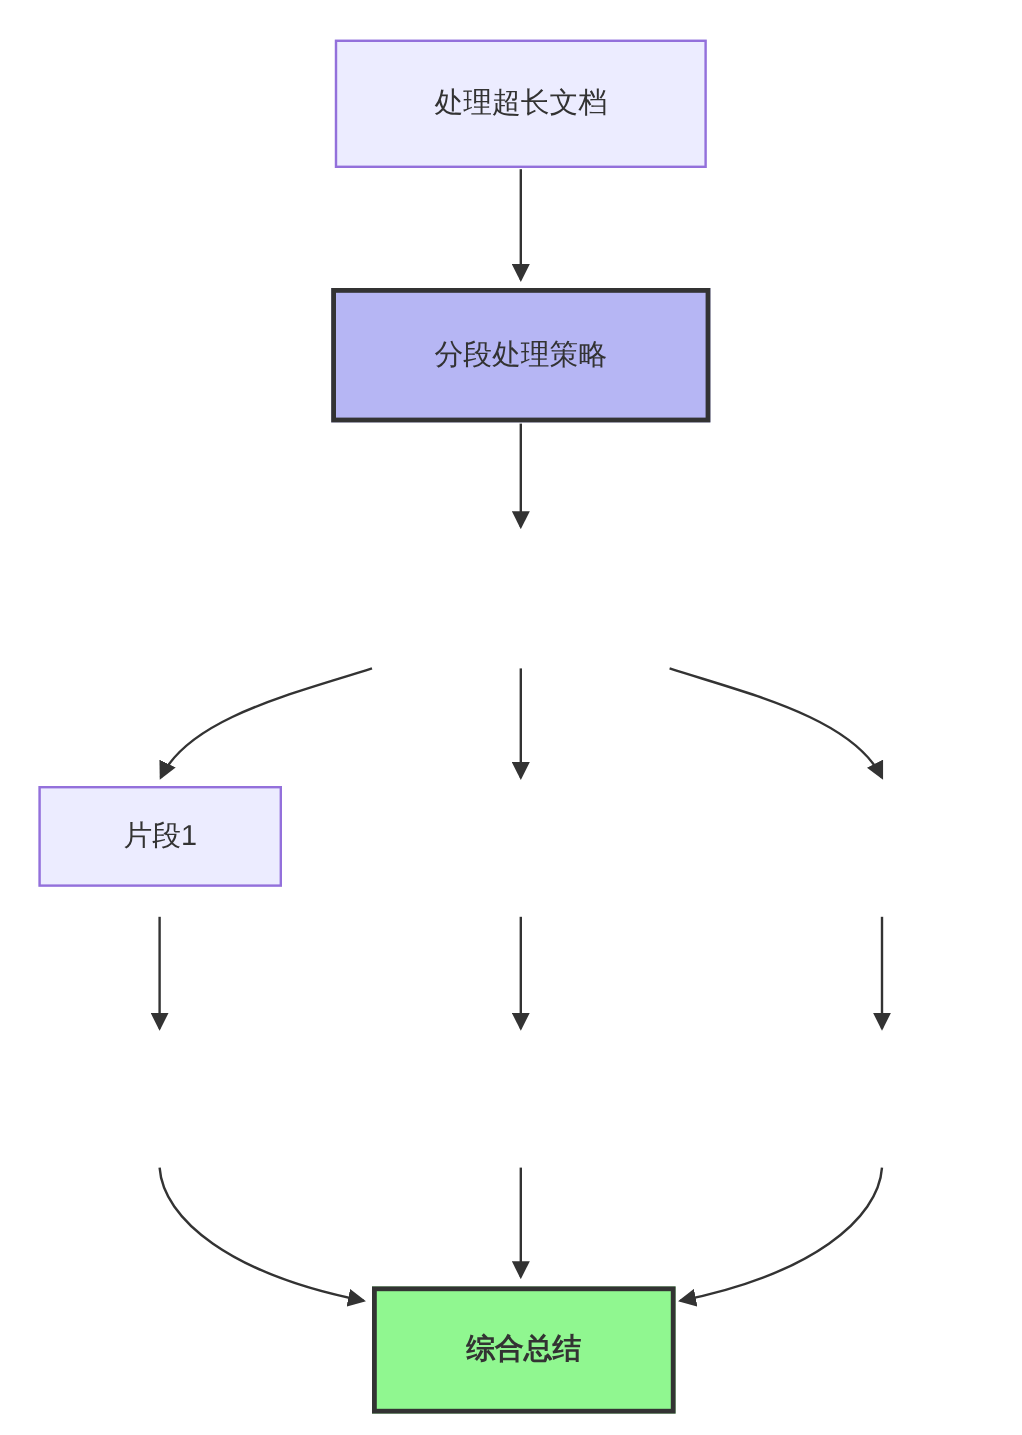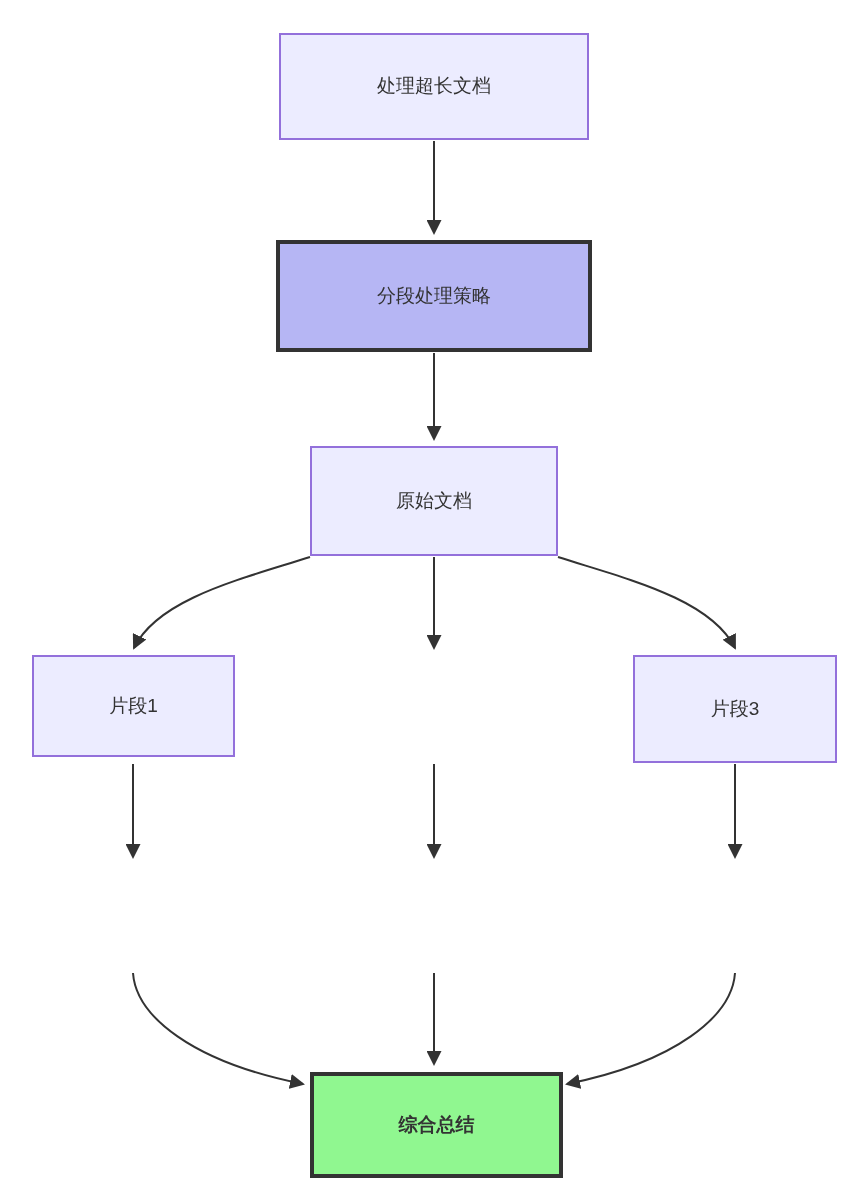--- a/index.html
+++ b/index.html
@@ -27,21 +27,21 @@
     stroke: var(--edge-color, #333333);
     stroke-width: 2px;
   }
   .node {
     position: absolute;
     box-sizing: border-box;
     display: flex;
     align-items: center;
     justify-content: center;
     text-align: center;
-    font-size: 19px;
+    font-size: 24px;
     line-height: 1.2;
     color: var(--text-color, #333333);
     background: var(--node-fill, #ECECFF);
     border: 2px solid var(--node-border, #9370DB);
   }
   .node.emphasis {
     background: var(--emphasis-fill, #B6B6F4);
     border: 4px solid var(--strong-border, #333333);
   }
   .node.success {
@@ -78,32 +78,26 @@
   </svg>
 
   <div class="node" style="left:279px; top:33px; width:310px; height:107px;">
     <span>处理超长文档</span>
   </div>
 
   <div class="node emphasis" style="left:276px; top:240px; width:316px; height:112px;">
     <span>分段处理策略</span>
   </div>
 
-  <div class="node" style="left:310px; top:446px; width:248px; height:110px;">
-    <span>原始文档</span>
-  </div>
 
-  <div class="node" style="left:32px; top:655px; width:203px; height:102px;">
+  <div class="node" style="left:32px; top:655px; width:203px; height:84px;">
     <span>片段1</span>
   </div>
 
 
-  <div class="node" style="left:633px; top:655px; width:204px; height:108px;">
-    <span>片段3</span>
-  </div>
 
 
 
 
   <div class="node success" style="left:310px; top:1072px; width:253px; height:106px;font-weight:bold;">
     <span>综合总结</span>
   </div>
 
 </div>
 

